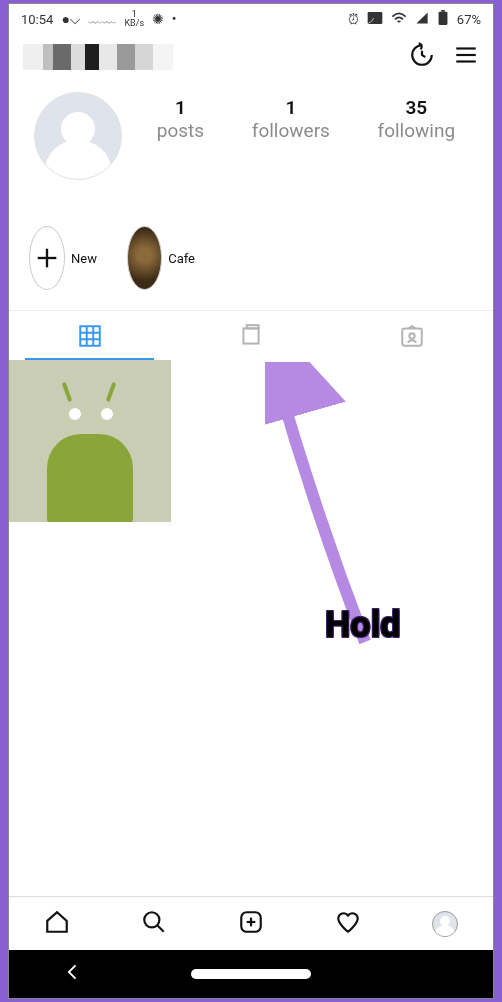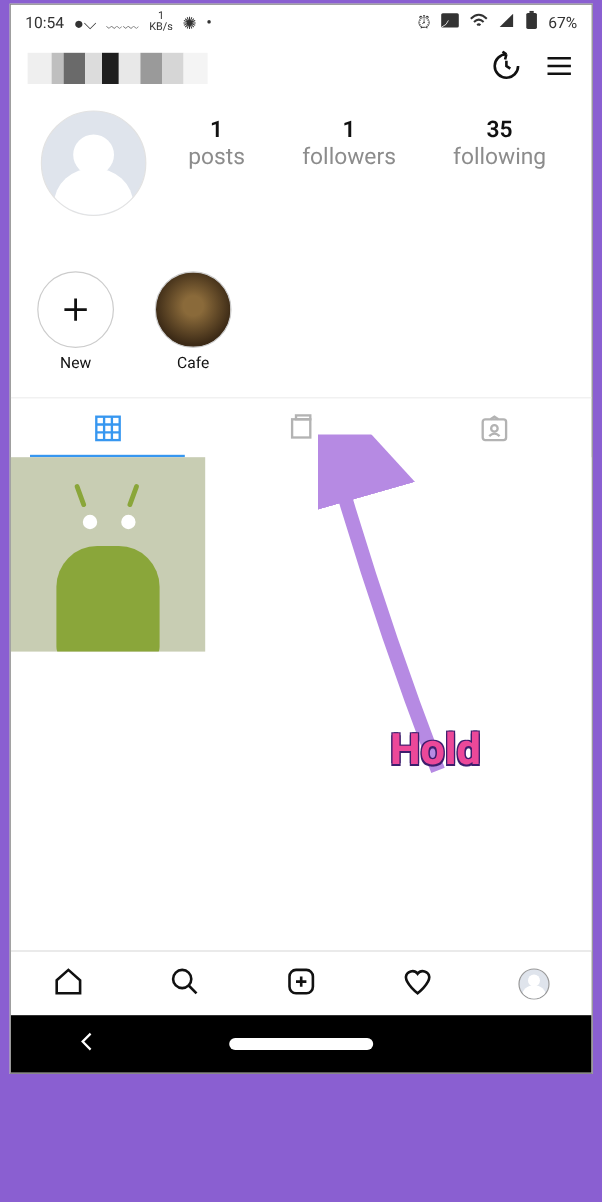--- a/index.html
+++ b/index.html
@@ -6,21 +6,21 @@
   html, body { margin:0; padding:0; }
   body {
     width:502px; height:1002px;
     font-family: -apple-system, Roboto, Helvetica, Arial, sans-serif;
     background:#8a5fd1;
     position:relative;
     overflow:hidden;
   }
   .frame {
     position:absolute;
-    left:8px; top:3px; width:486px; height:892px;
+    left:8px; top:3px; width:486px; height:996px;
     background:#fff;
     border:1px solid #888;
     display:flex; flex-direction:column;
     overflow:hidden;
   }
   
   .statusbar {
     height:30px;
     display:flex; align-items:center; justify-content:space-between;
     padding:0 12px;
@@ -75,21 +75,21 @@
   .stat .lbl { font-size:19px; color:#8c8c8c; }
   .edit-btn {
     border:1px solid #d0d0d0; border-radius:5px;
     background:#fff; font-size:14px; font-weight:600; color:#111;
     text-align:center; padding:7px 0; cursor:pointer;
   }
   
   .highlights {
     display:flex; gap:30px; padding:40px 20px 10px 20px;
   }
-  .hl { display:flex; flex-direction:column; align-items:center; gap:6px; width:68px;text-align:right; }
+  .hl { display:flex; flex-direction:row; align-items:center; gap:6px; width:68px;text-align:right; }
   .hl-circle {
     width:64px; height:64px; border-radius:50%;
     border:1px solid #ccc; background:#fff;
     display:flex; align-items:center; justify-content:center;
     overflow:hidden; position:relative;
   }
   .hl-circle.plus svg{ width:28px; height:28px; stroke:#111; stroke-width:2; fill:none; }
   .hl-circle.img-cafe {
     background: radial-gradient(circle at 50% 45%, #8a6a3a 18%, #3c2a16 70%);
   }
@@ -124,21 +124,21 @@
     border-radius:34px 34px 12px 12px;
   }
   .android-eye{ position:absolute; top:48px; width:12px;height:12px;background:#fff;border-radius:50%; }
   .android-eye.l{left:60px} .android-eye.r{left:92px}
   .android-ant{ position:absolute; width:4px;height:20px;background:#8aa63a;border-radius:2px; top:22px;}
   .android-ant.l{left:56px; transform:rotate(-20deg);} .android-ant.r{left:100px; transform:rotate(20deg);}
   
   .arrow-svg { position:absolute; left:256px; top:358px; width:120px; height:290px; pointer-events:none; }
   .annot-text {
     position:absolute; left:316px; top:600px;
-    font-size:36px; font-weight:800; color:#ec4899;
+    font-size:36px; font-weight:800; color:#000000;
     text-shadow: -1px -1px 0 #3e1e6e, 1px -1px 0 #3e1e6e, -1px 1px 0 #3e1e6e, 1px 1px 0 #3e1e6e;
   }
   
   .ig-nav {
     height:54px; border-top:1px solid #ddd;
     display:flex; align-items:center; justify-content:space-around;
   }
   .ig-nav svg{ width:26px;height:26px; stroke:#111; fill:none; stroke-width:2;}
   .ig-nav .nav-avatar{
     width:26px;height:26px;border-radius:50%;background:#dfe4ec;position:relative;overflow:hidden;

